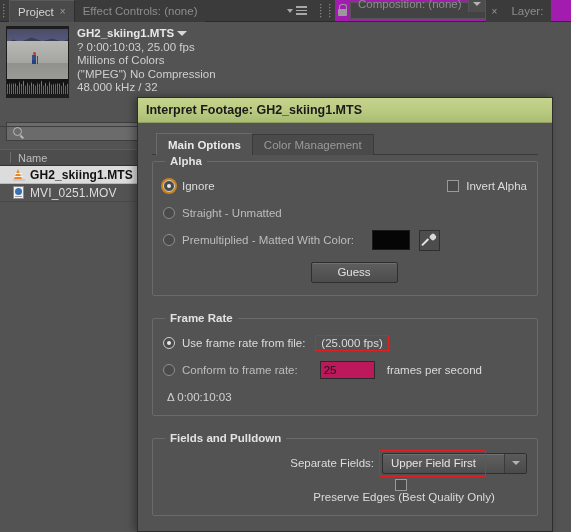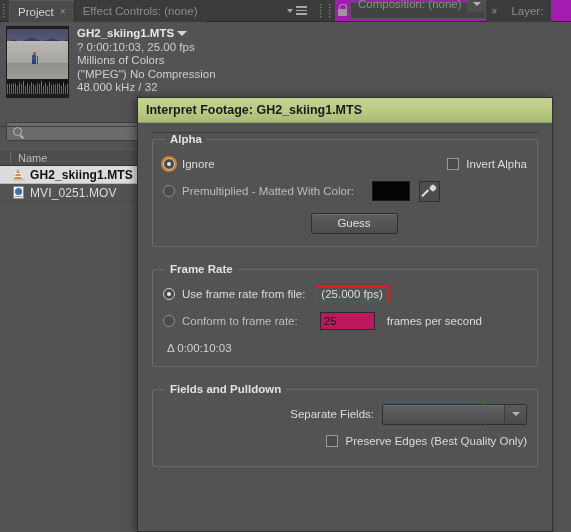--- a/index.html
+++ b/index.html
@@ -457,34 +457,46 @@
 
   <div class="green-edge"></div>
 
   <div class="dialog">
     <div class="dlg-title">
       <span>Interpret Footage: GH2_skiing1.MTS</span>
     </div>
 
     <div class="dlg-body">
 
+      <div class="tabs">
+        <div class="dtab active">
+          <span>Main Options</span>
+        </div>
+        <div class="dtab">
+          <span>Color Management</span>
+        </div>
+      </div>
       <div class="tabs-rule"></div>
 
       <fieldset>
         <legend>Alpha</legend>
 
         <div class="row">
           <span class="radio checked focus"></span>
           <span class="lbl">Ignore</span>
           <span class="rightalign" style="display:flex;align-items:center;">
             <span class="checkbox"></span>
             <span class="lbl">Invert Alpha</span>
           </span>
         </div>
 
+        <div class="row sp">
+          <span class="radio"></span>
+          <span class="lbl dim">Straight - Unmatted</span>
+        </div>
 
         <div class="row sp">
           <span class="radio"></span>
           <span class="lbl dim">Premultiplied - Matted With Color:</span>
           <span class="color-swatch" style="margin-left:18px;"></span>
           <span class="eyedropper">
               <span class="pipe"></span>
             </span>
         </div>
 
@@ -514,29 +526,30 @@
         <div class="delta">Δ 0:00:10:03</div>
       </fieldset>
 
       <fieldset style="margin-top:16px;padding-bottom:14px;">
         <legend>Fields and Pulldown</legend>
 
         <div class="row" style="justify-content:flex-end;">
           <span class="lbl" style="margin-right:8px;">Separate Fields:</span>
           <span class="select-wrap">
             <span class="select">
+              <span class="stext">Upper Field First</span>
               <span class="sarrow">
                   <i class="caret-down"></i>
                 </span>
             </span>
             <span class="select-hl"></span>
           </span>
         </div>
 
-        <div class="row sp" style="justify-content:flex-end;margin-left:118px;">
+        <div class="row sp" style="justify-content:flex-start;margin-left:118px;flex-direction:column;">
           <span class="checkbox"></span>
           <span class="lbl">Preserve Edges (Best Quality Only)</span>
         </div>
       </fieldset>
 
     </div>
   </div>
 
 </div>
 

